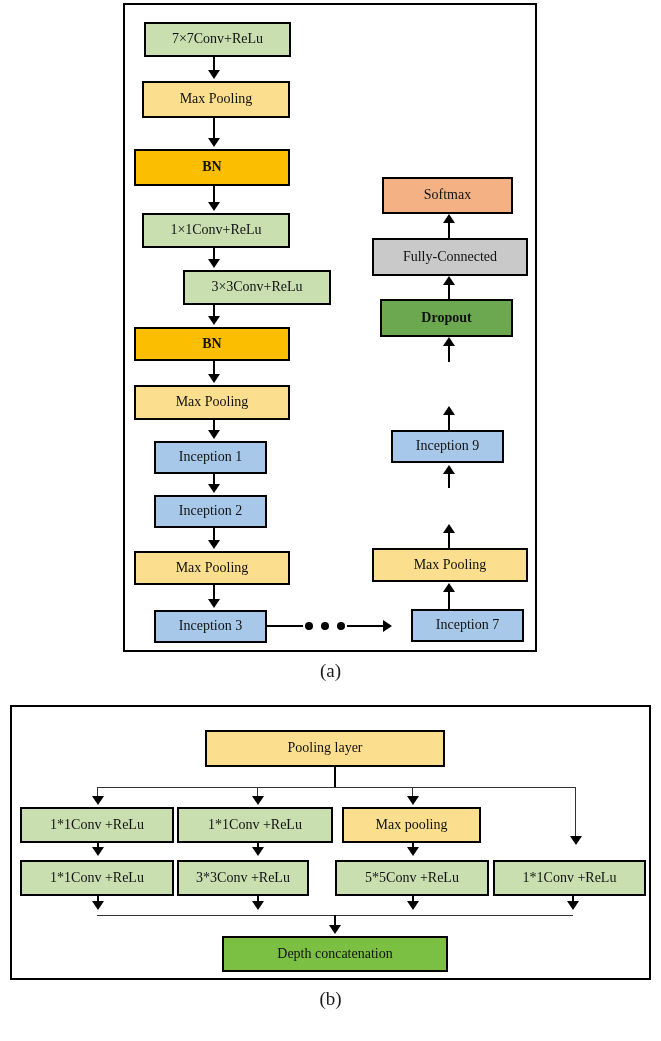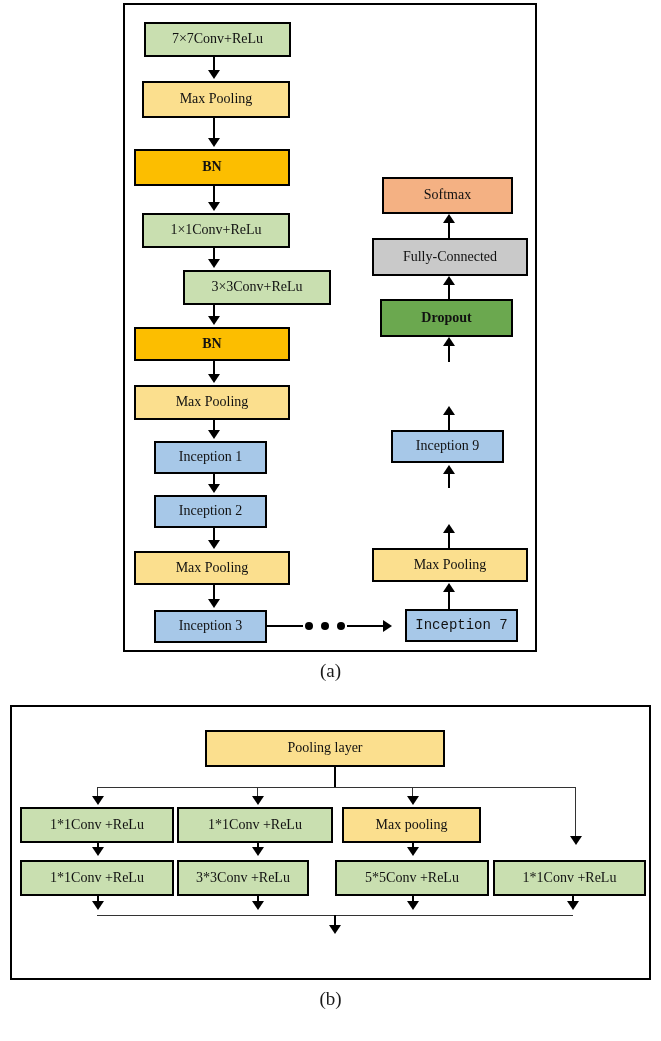--- a/index.html
+++ b/index.html
@@ -155,21 +155,21 @@
 
   <div class="hline" style="left:142px; top:620px; width:36px;"></div>
   <div class="ellipsis-dots" style="left:180px; top:617px;">
       <span></span>
       <span></span>
       <span></span>
     </div>
   <div class="hline" style="left:222px; top:620px; width:38px;"></div>
   <div class="arrow-right" style="left:258px; top:615px;"></div>
 
-  <div class="node c-blue" style="left:280px; top:604px; width:113px; height:33px;font-family:Liberation Mono, monospace;">Inception 7</div>
+  <div class="node c-blue" style="left:286px; top:604px; width:113px; height:33px;">Inception 7</div>
   <div class="vline" style="left:323px; top:580px; height:24px;"></div>
   <div class="arrow-up" style="left:318px; top:578px;"></div>
 
   <div class="node c-yellow" style="left:247px; top:543px; width:156px; height:34px;">Max Pooling</div>
   <div class="vline" style="left:323px; top:521px; height:22px;"></div>
   <div class="arrow-up" style="left:318px; top:519px;"></div>
 
   <div class="vline" style="left:323px; top:462px; height:21px;"></div>
   <div class="arrow-up" style="left:318px; top:460px;"></div>
 
@@ -240,15 +240,16 @@
   <div class="arrow-down" style="left:395px; top:194px;"></div>
 
   <div class="vline" style="left:560px; top:189px; height:8px;"></div>
   <div class="arrow-down" style="left:555px; top:194px;"></div>
 
   <div class="hline thin" style="left:85px; top:208px; width:476px;"></div>
 
   <div class="vline" style="left:322px; top:208px; height:12px;"></div>
   <div class="arrow-down" style="left:317px; top:218px;"></div>
 
+  <div class="node c-lgreen" style="left:210px; top:229px; width:226px; height:36px;">Depth concatenation</div>
 </div>
 
 <div class="caption" id="caption-b">(b)</div>
 
 </body></html>

